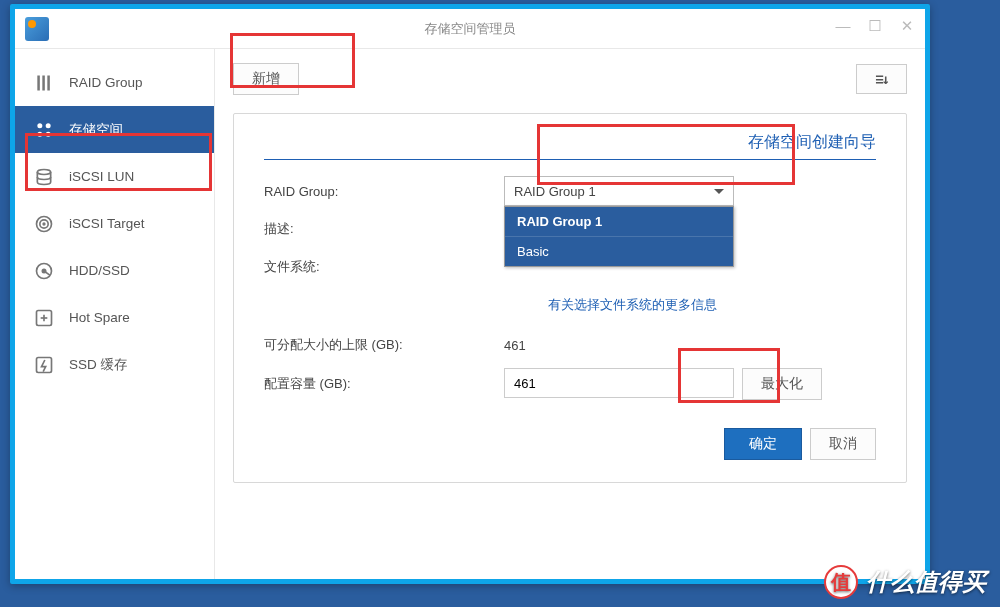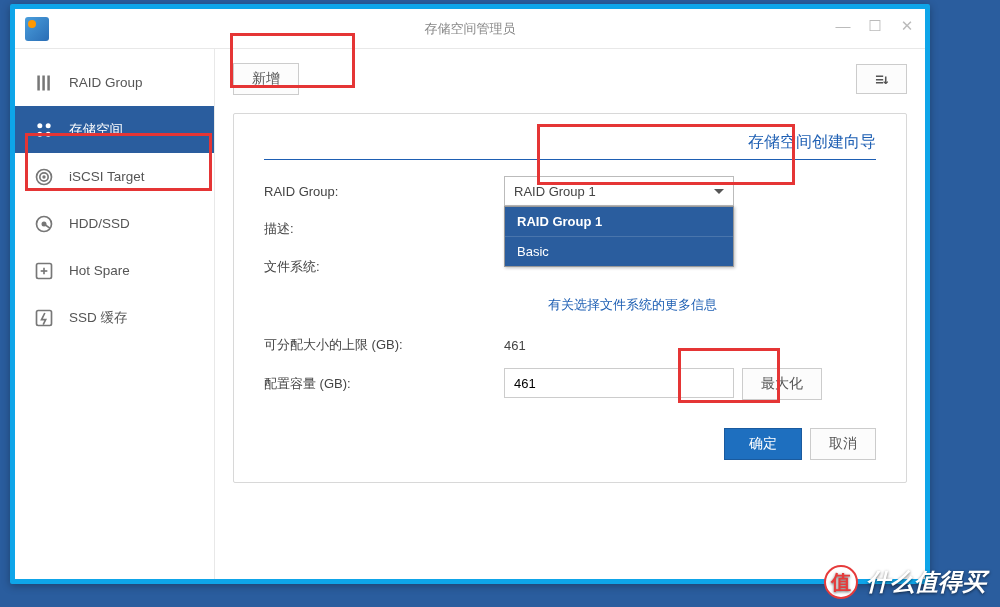--- a/index.html
+++ b/index.html
@@ -125,20 +125,30 @@
       <div class="side-item active">
         <span class="side-icon">
             <svg viewBox="0 0 24 24" fill="#fff">
               <circle cx="7" cy="7" r="3"></circle>
               <circle cx="17" cy="7" r="3"></circle>
               <circle cx="7" cy="17" r="3"></circle>
               <circle cx="17" cy="17" r="3"></circle>
             </svg>
           </span>
         <span>存储空间</span>
+      </div>
+      <div class="side-item">
+        <span class="side-icon">
+            <svg viewBox="0 0 24 24" fill="none" stroke="#777" stroke-width="2">
+              <ellipse cx="12" cy="6" rx="8" ry="3"></ellipse>
+              <path d="M4 6v12c0 1.7 3.6 3 8 3s8-1.3 8-3V6"></path>
+              <path d="M4 12c0 1.7 3.6 3 8 3s8-1.3 8-3"></path>
+            </svg>
+          </span>
+        <span>iSCSI LUN</span>
       </div>
       <div class="side-item">
         <span class="side-icon">
             <svg viewBox="0 0 24 24" fill="none" stroke="#777" stroke-width="2">
               <circle cx="12" cy="12" r="9"></circle>
               <circle cx="12" cy="12" r="5"></circle>
               <circle cx="12" cy="12" r="1" fill="#777"></circle>
             </svg>
           </span>
         <span>iSCSI Target</span>

